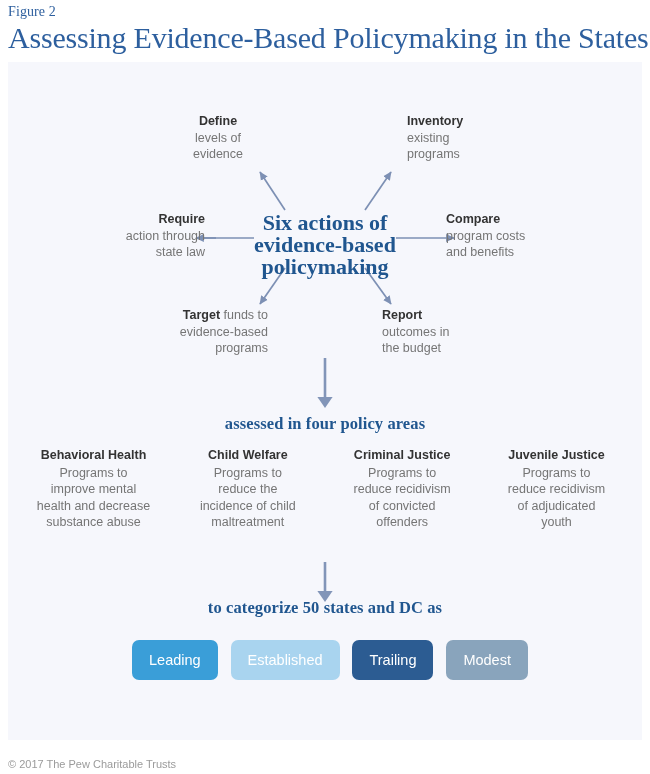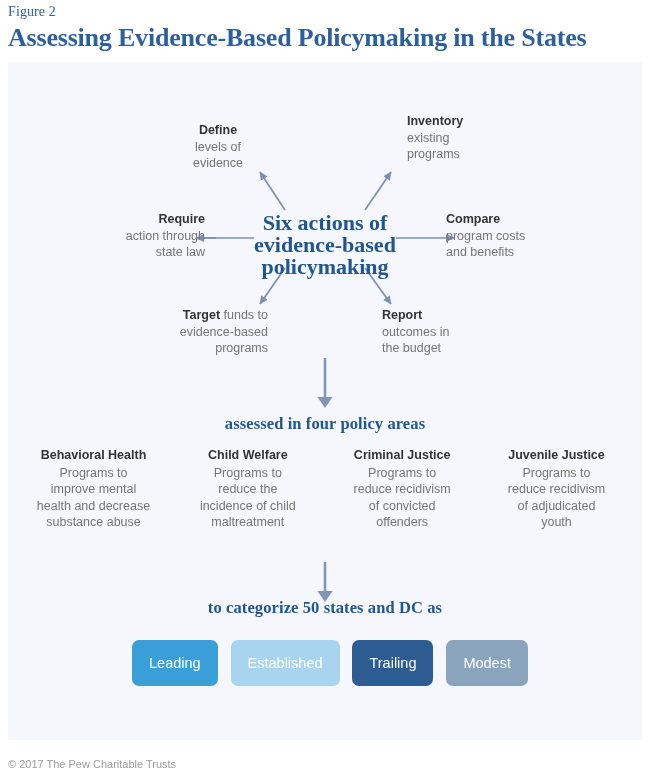--- a/index.html
+++ b/index.html
@@ -22,27 +22,26 @@
   }
   #figure-label {
     font-family: "Liberation Serif", serif;
     font-size: 14px;
     color: #2d5f9e;
     letter-spacing: 0.1px;
     line-height: 16px;
   }
   #figure-title {
     font-family: "Liberation Serif", serif;
-    font-size: 26px;
+    font-size: 30px;
     color: #2d5f9e;
     line-height: 32px;
     letter-spacing: -0.2px;
     margin-top: 2px;
     white-space: nowrap;
-    font-weight: bold;
   }
 
   
   #panel {
     position: absolute;
     left: 8px;
     top: 62px;
     width: 634px;
     height: 678px;
     background: #f6f7fc;
@@ -74,21 +73,21 @@
   }
   .node .hd {
     display: block;
     color: #333333;
     font-weight: bold;
   }
   .node.al-left   { text-align: left; }
   .node.al-right  { text-align: right; }
   .node.al-center { text-align: center; }
 
-  #node-define    { left: 150px; top: 60px;  width: 120px; }
+  #node-define    { left: 150px; top: 51px;  width: 120px; }
   #node-inventory { left: 374px; top: 51px;  width: 130px; margin-left: 25px; }
   #node-require   { left: 62px;  top: 149px; width: 135px; }
   #node-compare   { left: 438px; top: 149px; width: 140px; }
   #node-target    { left: 55px;  top: 245px; width: 205px; }
   #node-report    { left: 374px; top: 245px; width: 130px; }
 
   #center-label {
     position: absolute;
     left: 202px;
     top: 150px;
@@ -149,21 +148,21 @@
   #badges {
     position: absolute;
     left: 124px;
     top: 578px;
     width: 396px;
     display: flex;
     justify-content: space-between;
     align-items: center;
   }
   .badge {
-    height: 46px;
+    height: 40px;
     border-radius: 7px;
     display: flex;
     align-items: center;
     justify-content: center;
     color: #ffffff;
     font-size: 14.5px;
     padding: 0 17px;
     box-sizing: border-box;
     white-space: nowrap;
   }

